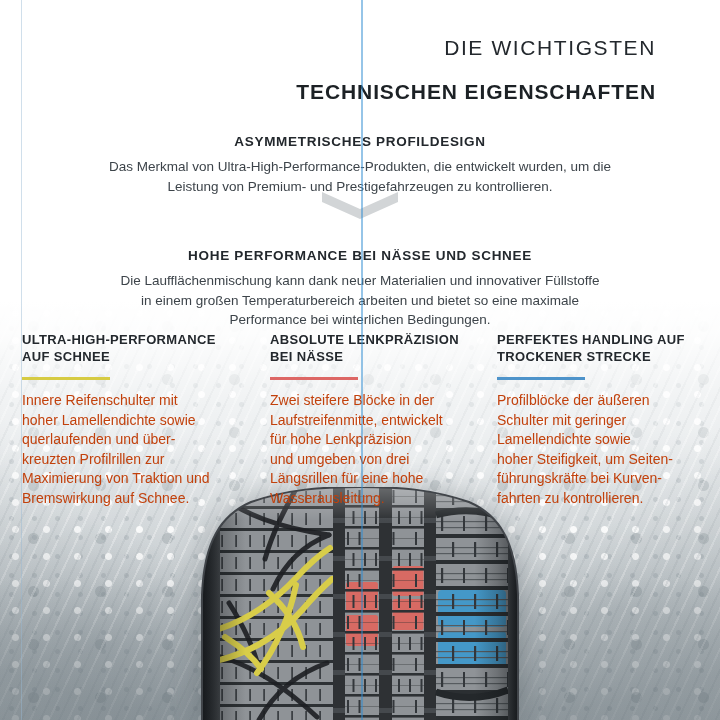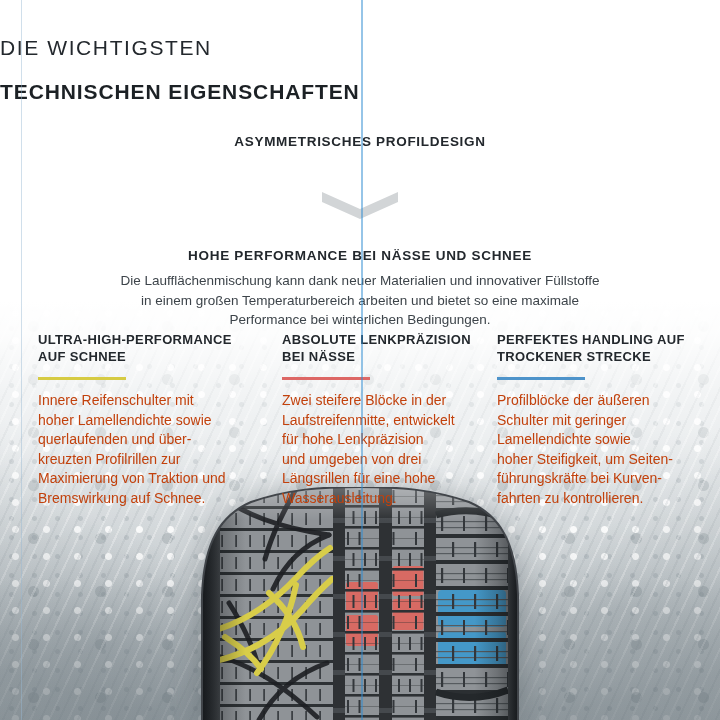--- a/index.html
+++ b/index.html
@@ -16,55 +16,57 @@
       linear-gradient(0deg,rgba(90,102,109,.38),rgba(90,102,109,0) 34%),
       radial-gradient(ellipse 90% 80% at 50% 22%,rgba(0,0,0,0) 55%,rgba(95,107,114,.34) 100%),
       repeating-linear-gradient(115deg,rgba(255,255,255,.30) 0 2px,rgba(0,0,0,0) 2px 9px,rgba(140,150,156,.16) 9px 11px,rgba(0,0,0,0) 11px 17px),
       radial-gradient(circle,rgba(120,132,138,.30) 0 5px,rgba(0,0,0,0) 6px),
       radial-gradient(circle,rgba(255,255,255,.85) 0 3px,rgba(0,0,0,0) 4px),
       radial-gradient(circle,rgba(148,158,164,.38) 0 2px,rgba(0,0,0,0) 3px),
       radial-gradient(ellipse at 14% 82%,rgba(108,120,127,.35),rgba(0,0,0,0) 45%),
       radial-gradient(ellipse at 87% 74%,rgba(112,124,130,.30),rgba(0,0,0,0) 42%);
     background-size:auto,auto,auto,auto,67px 53px,31px 27px,23px 19px,auto,auto;}
   
-  .title-wrap{position:absolute;top:36px;left:0;width:648px;text-align:left;z-index:20;}
+  .title-wrap{position:absolute;top:36px;left:0;width:648px;text-align:right;z-index:20;padding-left:8px;}
   .title-1{font-size:21px;font-weight:400;letter-spacing:1.6px;color:#23282d;line-height:24px;}
   .title-2{font-size:21px;font-weight:700;letter-spacing:.9px;color:#1c2125;line-height:24px;margin-top:20px;}
   
   .sect{position:absolute;left:60px;width:600px;text-align:center;z-index:20;}
   .sect h3{margin:8px;font-size:13.5px;font-weight:700;letter-spacing:.7px;color:#23282d;}
   .sect p{margin:7px 0 0 0;font-size:13.5px;line-height:19.5px;color:#3d444a;white-space:pre-line;}
   .sect-1{top:126px;} .sect-2{top:240px;}
   .chevron{position:absolute;left:322px;top:190px;z-index:20;}
   
   .feature{position:absolute;top:332px;width:208px;z-index:20;}
   .feature h4{margin:0;font-size:13px;font-weight:700;letter-spacing:.35px;line-height:16.5px;color:#23282d;white-space:pre-line;}
   .feature .rule{width:88px;height:3px;margin-top:12px;}
   .feature p{margin:11px 0 0 0;font-size:14px;line-height:19.5px;color:#c2410c;white-space:pre-line;}
-  .f1{left:38px;} .f2{left:270px;margin-left:12px;} .f3{left:497px;}
+  .f1{left:22px;} .f2{left:270px;} .f3{left:497px;}
   
   .tire{position:absolute;left:201px;top:487px;width:318px;height:233px;z-index:10;
         filter:drop-shadow(0 4px 16px rgba(70,80,86,.45));}
 </style>
 </head>
 <body>
 
 <div class="page">
 
   <div class="snow"></div>
 
   <div class="vline left" style="background-color: rgba(150, 185, 210, 0.45);"></div>
 
   <div class="title-wrap">
     <div class="title-1">DIE WICHTIGSTEN</div>
     <div class="title-2">TECHNISCHEN EIGENSCHAFTEN</div>
   </div>
 
   <div class="sect sect-1">
     <h3>ASYMMETRISCHES PROFILDESIGN</h3>
+    <p>Das Merkmal von Ultra-High-Performance-Produkten, die entwickelt wurden, um die
+Leistung von Premium- und Prestigefahrzeugen zu kontrollieren.</p>
   </div>
 
   <svg class="chevron" width="76" height="30" viewBox="0 0 76 30">
     <polygon points="0,2 38,19 76,2 76,12 38,29 0,12" fill="#d2d5d7"></polygon>
   </svg>
 
   <div class="sect sect-2">
     <h3>HOHE PERFORMANCE BEI NÄSSE UND SCHNEE</h3>
     <p>Die Laufflächenmischung kann dank neuer Materialien und innovativer Füllstoffe
 in einem großen Temperaturbereich arbeiten und bietet so eine maximale

